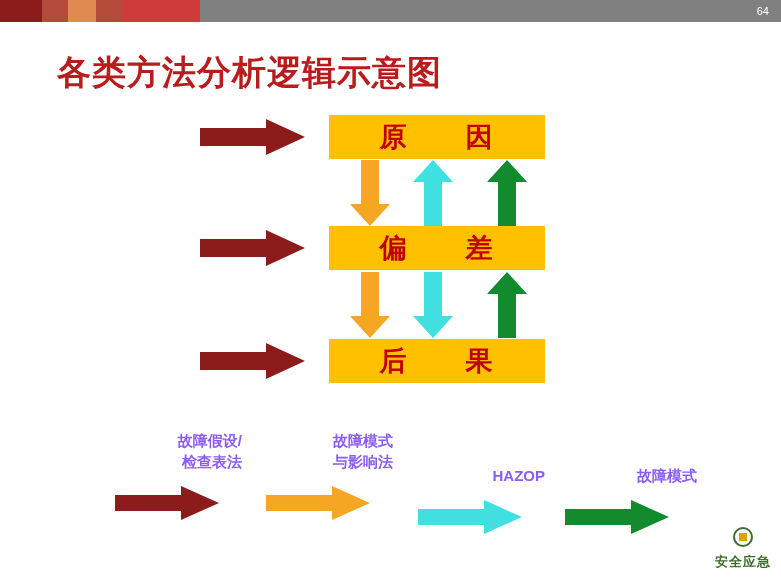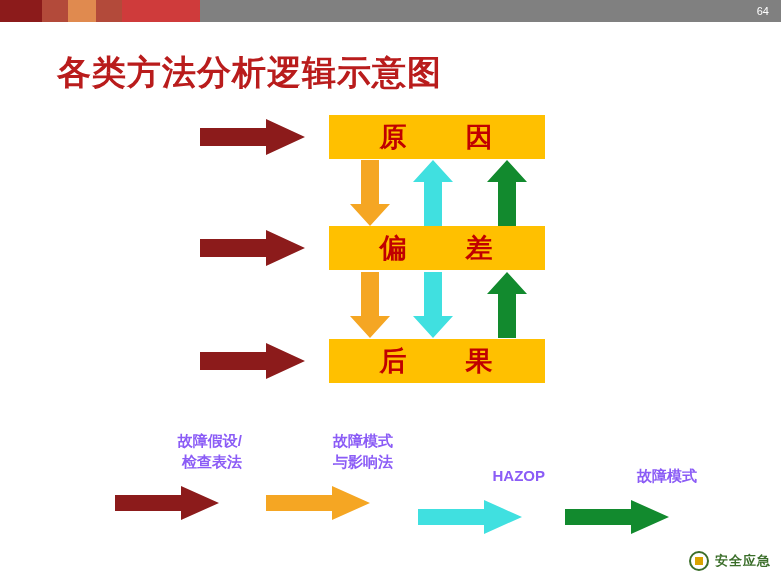--- a/index.html
+++ b/index.html
@@ -134,20 +134,21 @@
   #method-2 .label, #method-3 .label { line-height: 21px; margin-top: 13px; }
 
   
   .watermark {
     position: absolute;
     right: 10px;
     bottom: 6px;
     display: flex;
     align-items: center;
     gap: 6px;
+    flex-direction: column;
   }
   .watermark .wm-text {
     font-size: 13px;
     font-weight: bold;
     color: #3b6e2a;
     letter-spacing: 1px;
   }
   .wm-icon {
     width: 20px; height: 20px;
     border: 2px solid #3b6e2a;

